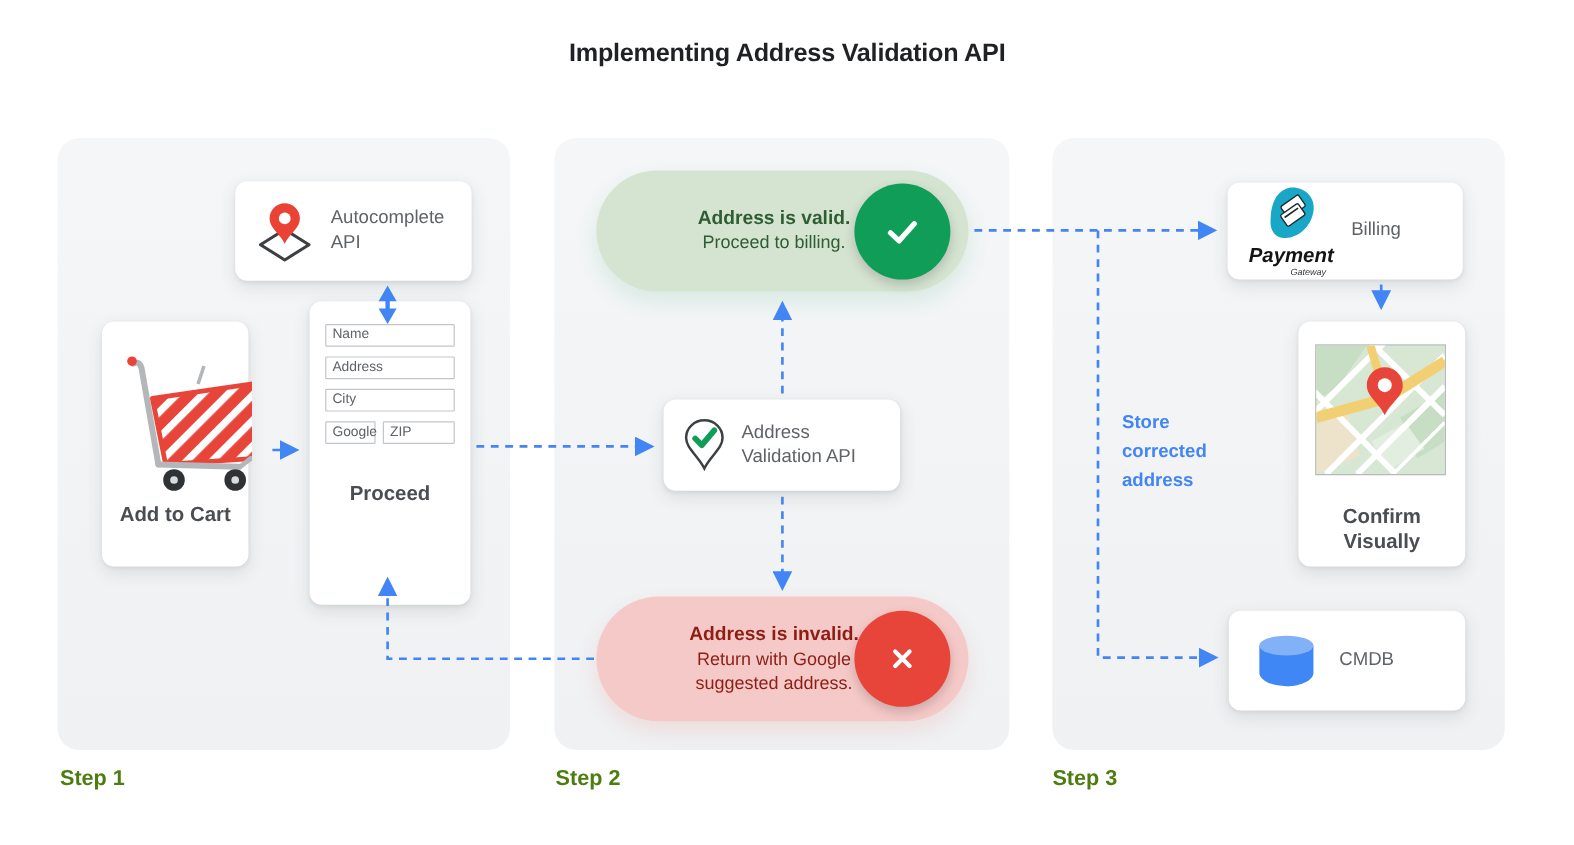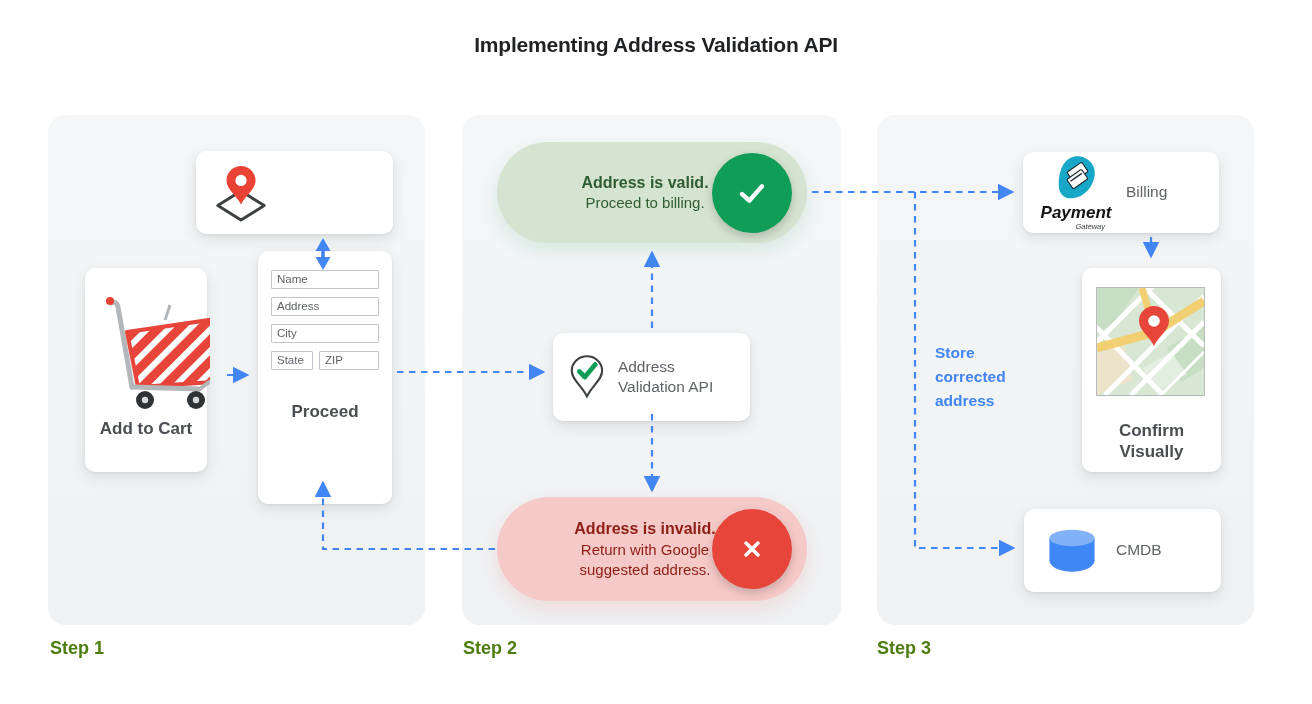--- a/index.html
+++ b/index.html
@@ -16,21 +16,21 @@
 
   .step-label{position:absolute;top:638px;font-size:18px;font-weight:700;color:#4d7c0f;}
   #step1-label{left:50px;} #step2-label{left:463px;} #step3-label{left:877px;}
 
   .card{position:absolute;background:#ffffff;border-radius:10px;
         box-shadow:0 5px 14px rgba(60,64,67,0.12),0 1px 3px rgba(60,64,67,0.08);}
   .icon-card{display:flex;align-items:center;gap:13px;padding:0 10px 0 16px;box-sizing:border-box;}
   .icon-card .lbl{font-size:15.5px;color:#5f6368;line-height:1.3;}
 
   #autocomplete-card{left:196px;top:151px;width:197px;height:83px;}
-  #ava-card{left:553px;top:333px;width:197px;height:88px;}
+  #ava-card{left:553px;top:333px;width:197px;height:76px;}
   #billing-card{left:1023px;top:152px;width:196px;height:81px;}
   #cmdb-card{left:1024px;top:509px;width:197px;height:83px;}
 
   #cart-card{left:85px;top:268px;width:122px;height:204px;}
   #checkout-card{left:258px;top:251px;width:134px;height:253px;}
 
   .bottom-label{position:absolute;left:0;right:0;top:150px;text-align:center;
                 font-size:17px;font-weight:700;color:#4a4e52;line-height:1.25;}
 
   .cart-art{position:absolute;left:12px;top:22px;}
@@ -78,20 +78,21 @@
   <div class="panel" id="panel1"></div>
   <div class="panel" id="panel2"></div>
   <div class="panel" id="panel3"></div>
 
   <div class="card icon-card" id="autocomplete-card">
     <svg width="58" height="58" viewBox="0 0 60 60">
       <polygon points="30,28 54,43 30,58 6,43" fill="#ffffff" stroke="#3c4043" stroke-width="3" stroke-linejoin="round"></polygon>
       <path d="M30,2 C38.3,2 45,8.7 45,17 C45,26.5 35,31.5 30,42 C25,31.5 15,26.5 15,17 C15,8.7 21.7,2 30,2 Z" fill="#ea4335"></path>
       <circle cx="30" cy="17" r="5.8" fill="#ffffff"></circle>
     </svg>
+    <div class="lbl">Autocomplete API</div>
   </div>
 
   <div class="card" id="cart-card">
     <svg class="cart-art" width="113" height="122" viewBox="0 0 113 122">
       <defs>
         <pattern id="stripes" width="15" height="15" patternUnits="userSpaceOnUse" patternTransform="rotate(45)">
           <rect width="15" height="15" fill="#e8453a"></rect>
           <rect x="0" width="6" height="15" fill="#ffffff"></rect>
         </pattern>
       </defs>
@@ -108,21 +109,21 @@
     </svg>
     <div class="bottom-label">Add to Cart</div>
   </div>
 
   <div class="card" id="checkout-card">
     <div class="form">
       <div class="field">Name</div>
       <div class="field">Address</div>
       <div class="field">City</div>
       <div class="field-row">
-        <div class="field field-state">State</div>
+        <div class="field field-state">Google</div>
         <div class="field field-zip">ZIP</div>
       </div>
     </div>
     <div class="bottom-label">Proceed</div>
   </div>
 
   <div class="pill" id="valid-pill">
     <div class="pill-text">
       <span class="t1">Address is valid.</span>
       <span class="t2">Proceed to billing.</span>

